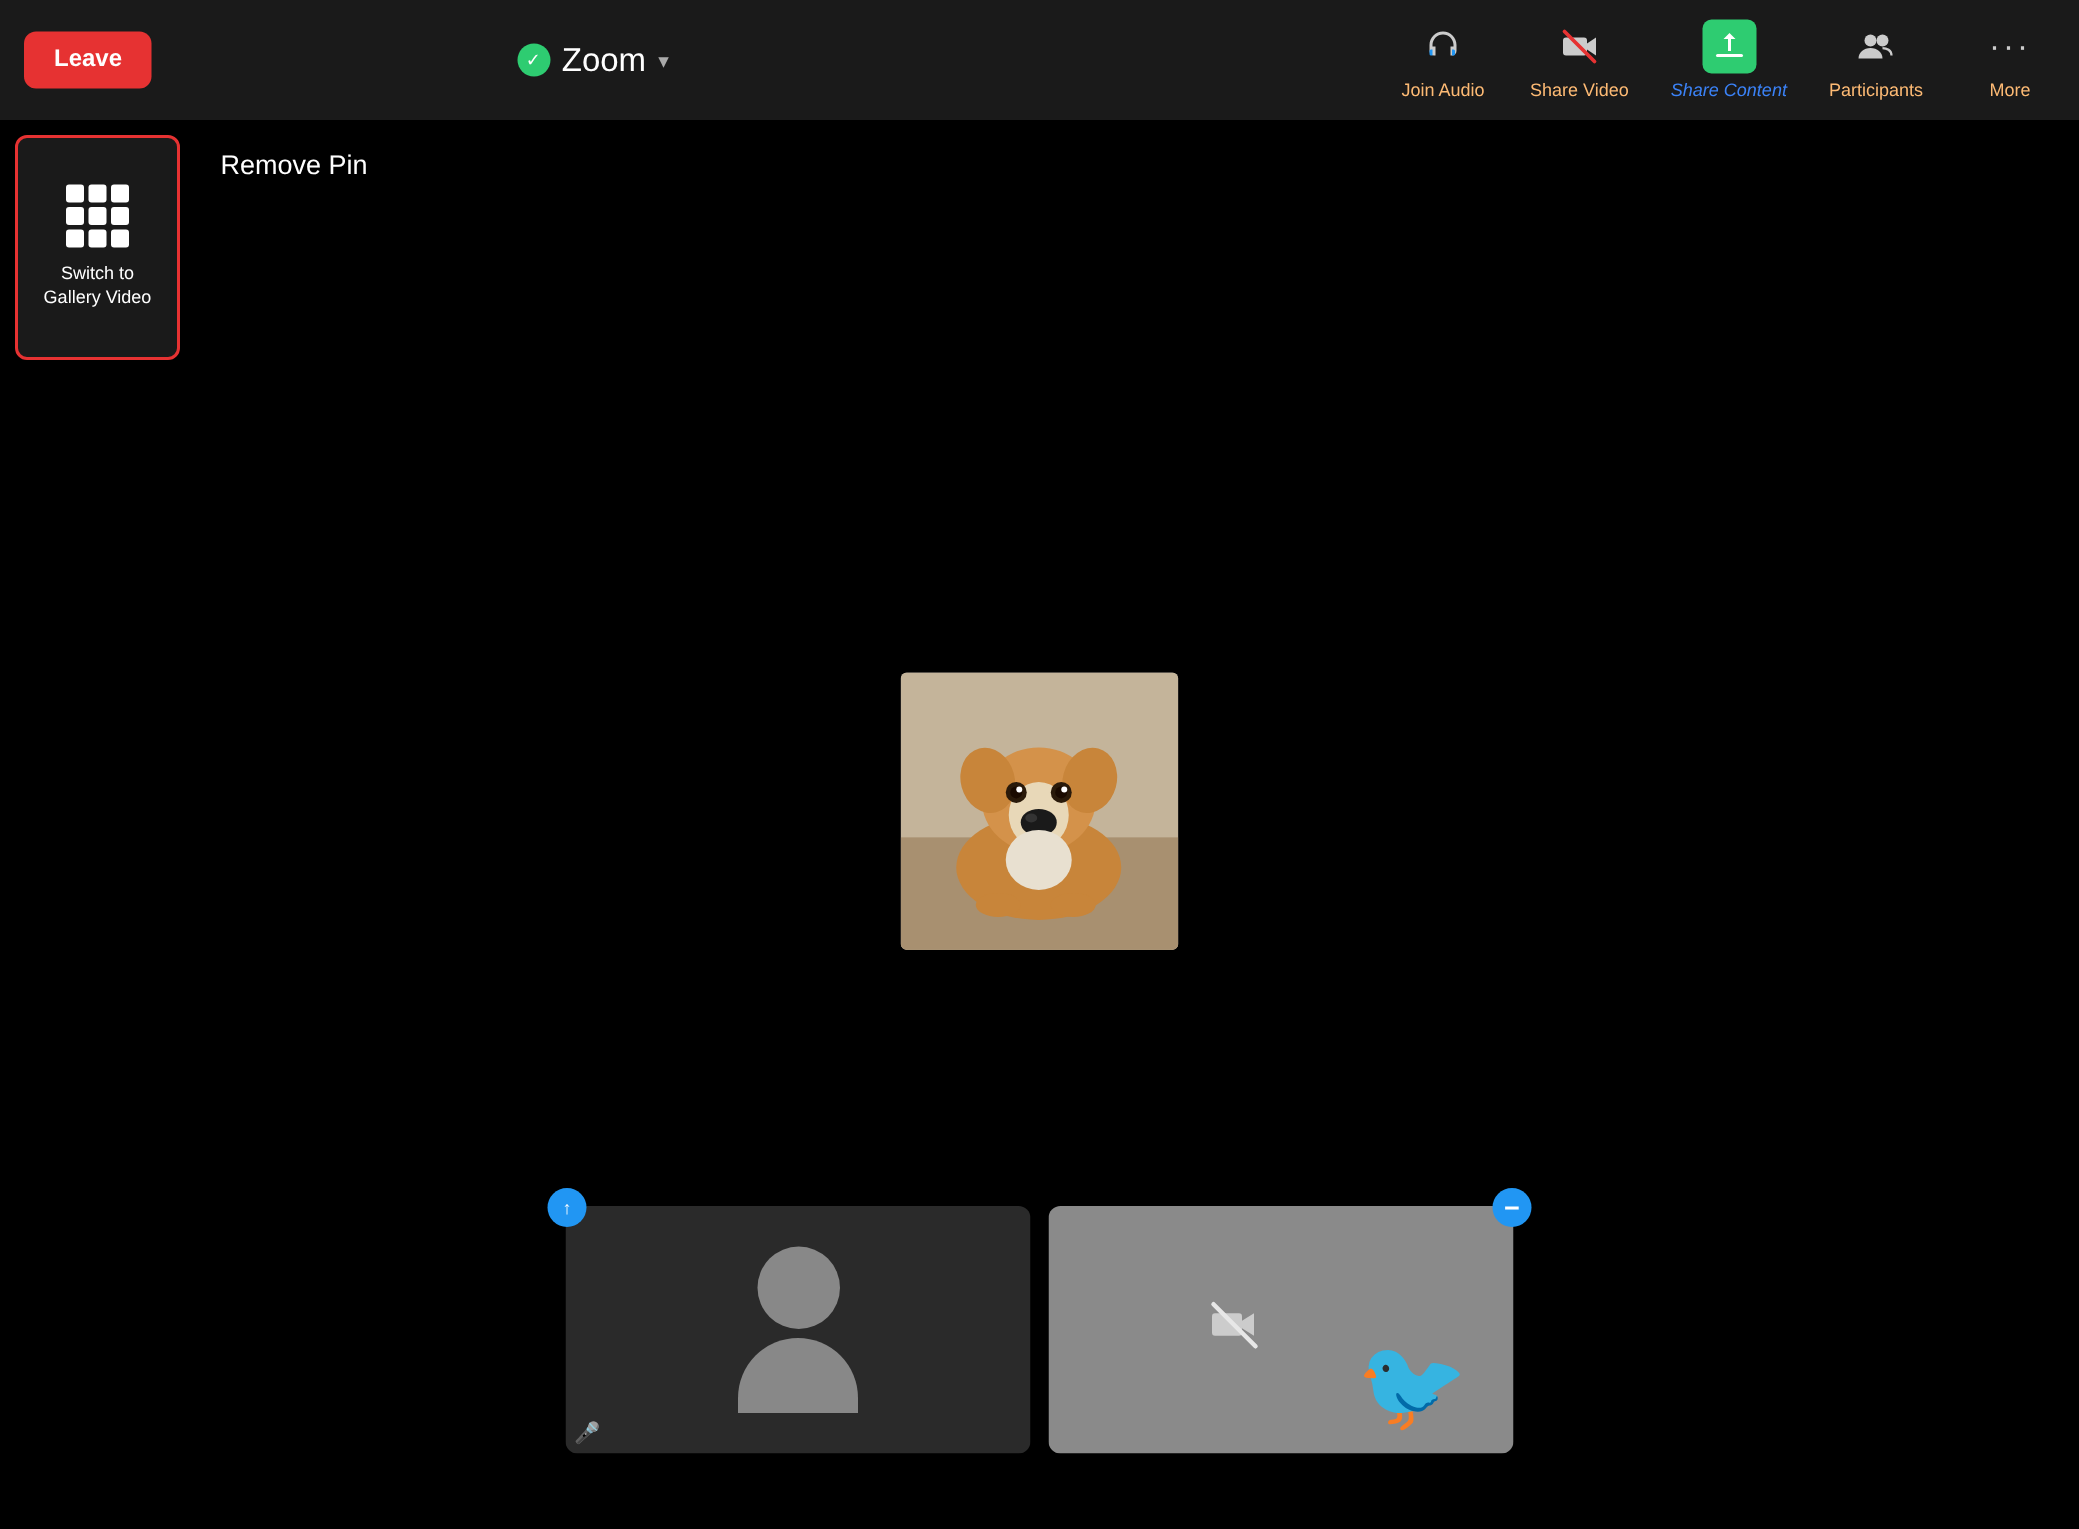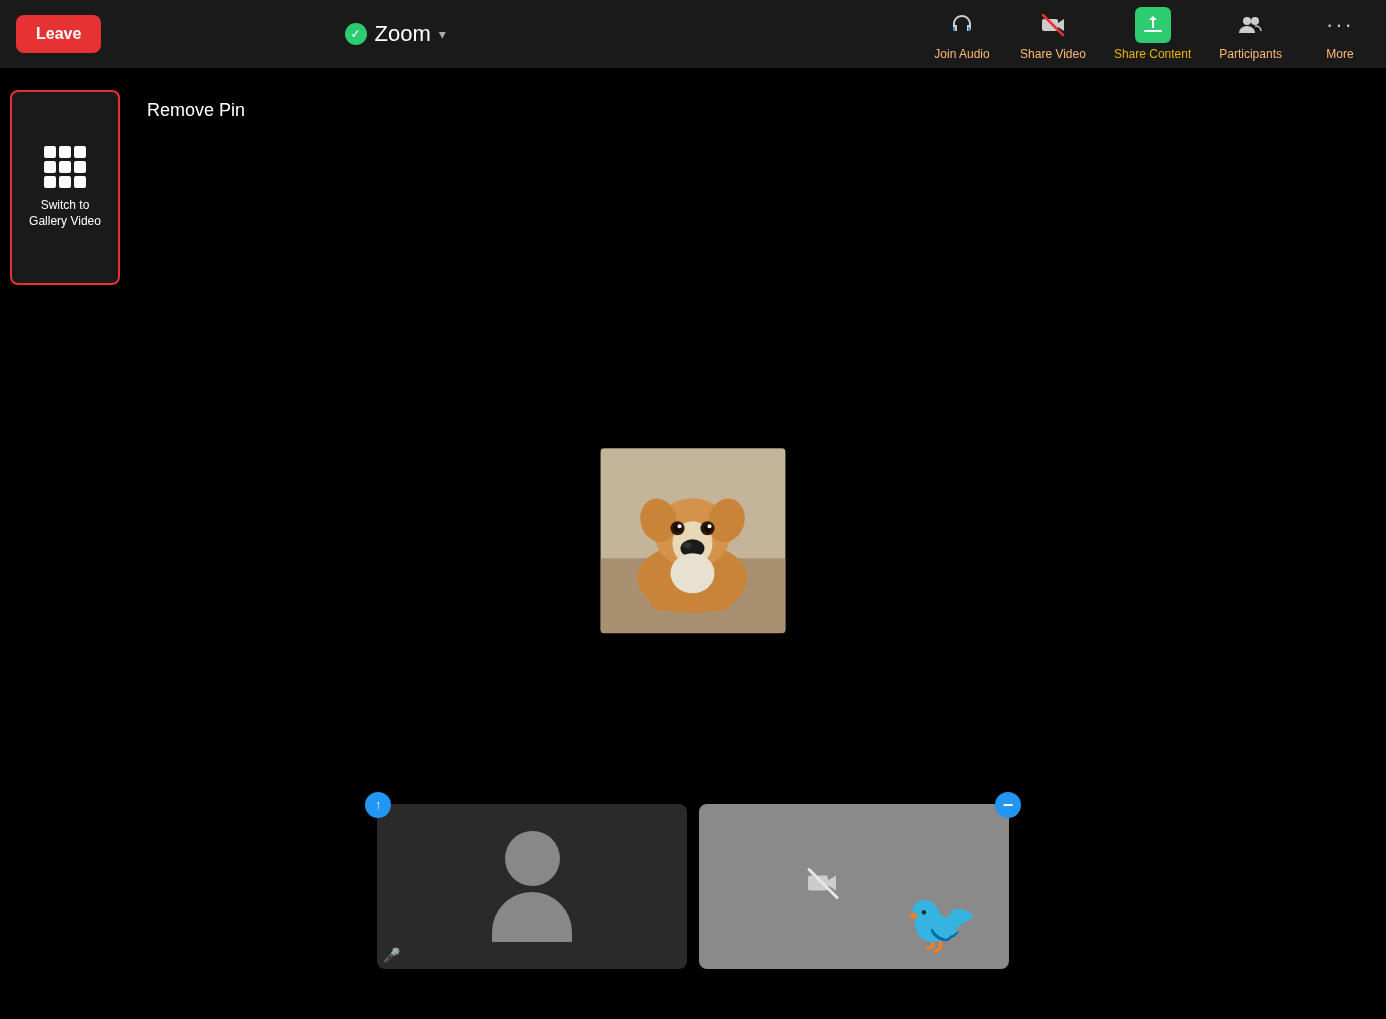--- a/index.html
+++ b/index.html
@@ -10,21 +10,21 @@
       background: #000;
       font-family: -apple-system, BlinkMacSystemFont, 'Segoe UI', sans-serif;
       overflow: hidden;
       color: #fff;
     }
 
     
     .topbar {
       position: absolute;
       top: 0; left: 0; right: 0;
-      height: 68px;
+      height: 80px;
       background: #1a1a1a;
       display: flex;
       align-items: center;
       padding: 0 16px;
       z-index: 100;
     }
 
     .leave-btn {
       background: #e63232;
       color: #fff;
@@ -85,42 +85,43 @@
       justify-content: center;
       font-size: 24px;
     }
 
     .topbar-action .action-label {
       font-size: 12px;
       color: #fdba74;
     }
 
     .topbar-action.active .action-label {
-      color: #eab308;
+      color: #3b82f6;
+      font-style: italic;
     }
 
     .topbar-action.active .icon-wrap {
       color: #2ecc71;
     }
 
     
     .main-content {
       position: absolute;
       top: 80px;
       left: 0; right: 0; bottom: 0;
       background: #000;
     }
 
     
     .gallery-panel {
       position: absolute;
       top: 10px;
       left: 10px;
       width: 110px;
-      height: 195px;
+      height: 150px;
       border: 2.5px solid #e63232;
       border-radius: 8px;
       background: #1a1a1a;
       display: flex;
       flex-direction: column;
       align-items: center;
       justify-content: center;
       gap: 10px;
       cursor: pointer;
       z-index: 10;

